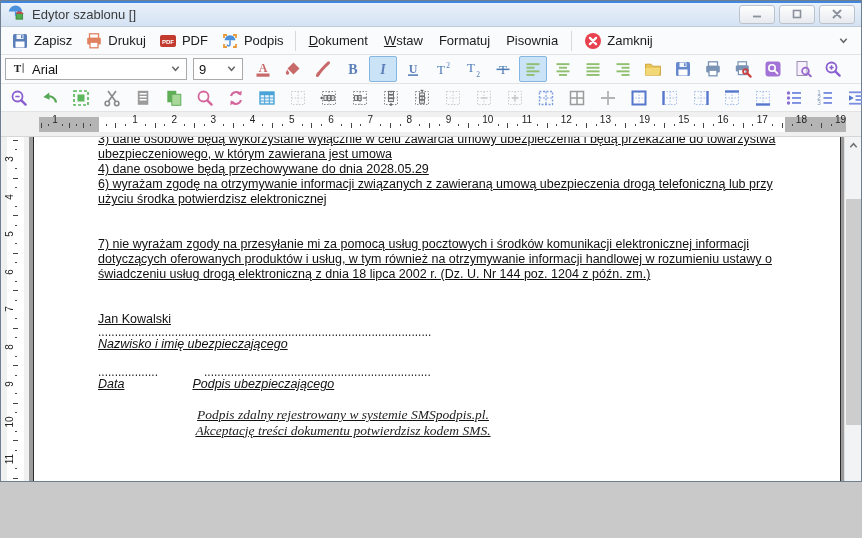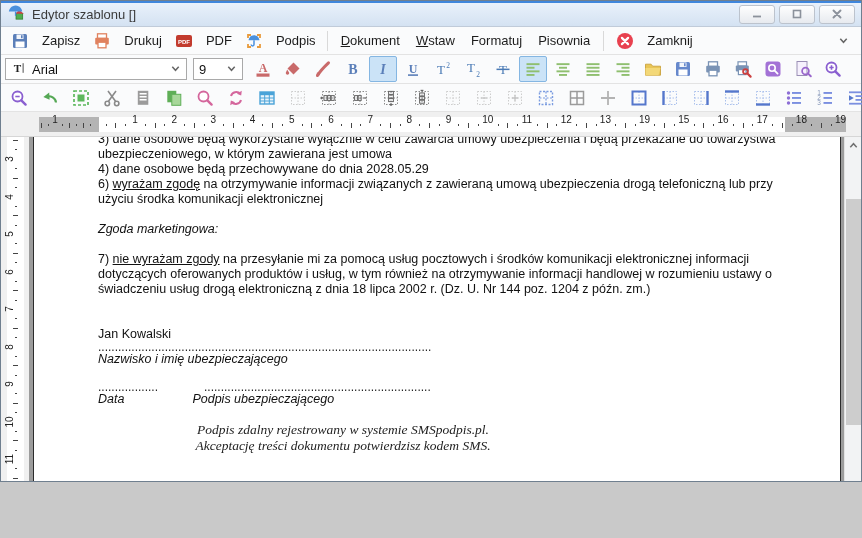--- a/index.html
+++ b/index.html
@@ -8,21 +8,21 @@
   
   .titlebar{height:26px;flex:0 0 26px;background:linear-gradient(#e9f1fb,#d4e2f2);border-top:2px solid #3f86dc;border-bottom:1px solid #c0cbd9;display:flex;align-items:center;padding:0 6px;gap:6px;box-sizing:border-box;}
   .title-text{font-size:13px;color:#3a3a3a;}
   .win-controls{margin-left:auto;display:flex;gap:4px;}
   .win-btn{width:34px;height:17px;border:1px solid #bcc3cd;border-radius:3px;background:linear-gradient(#fefefe,#e7eaef);display:flex;align-items:center;justify-content:center;}
   
   .tb{display:flex;align-items:center;background:#fafbfc;border-bottom:1px solid #e3e3e3;padding:0 4px;gap:2px;box-sizing:border-box;}
   #toolbar1{height:28px;flex:0 0 28px;}
   #toolbar2{height:29px;flex:0 0 29px;}
   #toolbar3{height:28px;flex:0 0 28px;gap:3px;}
-  .tb-btn{display:flex;align-items:center;gap:12px;padding:2px 5px;border-radius:3px;font-size:13px;color:#1c1c1c;cursor:default;white-space:nowrap;}
+  .tb-btn{display:flex;align-items:center;gap:4px;padding:2px 5px;border-radius:3px;font-size:13px;color:#1c1c1c;cursor:default;white-space:nowrap;}
   .menu-item{padding:3px 7px;font-size:13px;color:#1c1c1c;white-space:nowrap;}
   .menu-item u{text-decoration:underline;}
   .sep{width:1px;height:20px;background:#d9d9d9;margin:0 4px;flex:0 0 1px;}
   .icon-btn{width:26px;height:24px;display:flex;align-items:center;justify-content:center;border:1px solid transparent;border-radius:2px;flex:0 0 26px;}
   .icon-btn.selected{background:#cbe3f7;border-color:#84b6e2;}
   .combo{height:22px;background:#fff;border:1px solid #a9a9a9;display:flex;align-items:center;padding:0 5px;gap:5px;font-size:13px;color:#111;box-sizing:border-box;}
   .combo .val{flex:1;}
   .overflow{margin-left:auto;}
   
   .hruler{height:25px;flex:0 0 25px;background:#f0f0f0;border-bottom:1px solid #d6d6d6;position:relative;box-sizing:border-box;}
@@ -31,21 +31,21 @@
   .hr-num{position:absolute;top:0;height:15px;line-height:15px;font-size:10px;color:#222;transform:translateX(-50%);}
   .hr-tick{position:absolute;background:#444;width:1px;}
   
   .workspace{position:relative;flex:1;background:#9c9c9c;overflow:hidden;}
   .vruler{position:absolute;left:0;top:0;width:28px;height:100%;background:#f0f0f0;}
   .vr-band{position:absolute;left:6px;top:0;width:17px;height:100%;background:#fff;}
   .vr-grey{position:absolute;left:0;width:17px;background:#b4b4b4;}
   .vr-num{position:absolute;left:-1px;width:18px;height:12px;font-size:10px;color:#222;display:flex;align-items:center;justify-content:center;transform:rotate(-90deg);}
   .vr-tick{position:absolute;background:#444;height:1px;}
   .page{position:absolute;left:32px;top:0;width:806px;height:100%;background:#fff;border-left:1px solid #2b2b2b;border-right:1px solid #2b2b2b;overflow:hidden;box-sizing:content-box;}
-  .doc{position:relative;margin-top:-5px;padding:0 56px 0 64px;font-size:12.5px;line-height:15px;color:#111;}
+  .doc{position:relative;margin-top:-5px;padding:0 56px 0 64px;font-size:12.5px;line-height:15px;color:#111;text-decoration:underline;}
   .doc p{margin:0;}
   .doc .blank{height:15px;}
   .doc .dots{line-height:10px;font-size:12px;color:#222;white-space:nowrap;overflow:hidden;}
   .doc .serif{font-family:"Liberation Serif",serif;font-style:italic;font-size:13.5px;line-height:15.5px;width:490px;text-align:center;color:#222;}
   .doc span.u{text-decoration:underline;}
   .doc span.i{font-style:italic;}
   .doc span.gap{display:inline-block;}
   
   .scrollbar{position:absolute;right:0;top:0;width:17px;height:100%;background:#f2f3f4;border-left:1px solid #e2e2e2;box-sizing:border-box;}
   .sb-up{height:17px;display:flex;align-items:center;justify-content:center;}
@@ -743,23 +743,22 @@
         <div class="vr-num" style="top:241.0px">9</div>
         <div class="vr-num" style="top:278.5px">10</div>
         <div class="vr-num" style="top:316.0px">11</div>
         <div class="vr-num" style="top:353.5px">12</div>
         <div class="vr-num" style="top:391.0px">13</div>
       </div>
     <div class="page">
       <div class="doc" id="doc">
           <p><span class="">3) dane osobowe będą wykorzystane wyłącznie w celu zawarcia umowy ubezpieczenia i będą przekazane do towarzystwa ubezpieczeniowego, w którym zawierana jest umowa</span></p>
           <p><span class="">4) dane osobowe będą przechowywane do dnia 2028.05.29</span></p>
-          <p><span class="">6) </span><span class="u ">wyrażam zgodę</span><span class=""> na otrzymywanie informacji związanych z zawieraną umową ubezpieczenia drogą telefoniczną lub przy użyciu środka komunikacji elektronicznej</span></p>
+          <p><span class="">6) </span><span class="u ">wyrażam zgodę</span><span class=""> na otrzymywanie informacji związanych z zawieraną umową ubezpieczenia drogą telefoniczną lub przy użyciu środka potwierdzisz elektronicznej</span></p>
           <p class="blank"></p>
-          <p><span class="i">Zgoda marketingowa:</span></p>
           <p class="blank"></p>
           <p><span class="">7) </span><span class="u ">nie wyrażam zgody</span><span class=""> na przesyłanie mi za pomocą usług pocztowych i środków komunikacji elektronicznej informacji dotyczących oferowanych produktów i usług, w tym również na otrzymywanie informacji handlowej w rozumieniu ustawy o świadczeniu usług drogą elektroniczną z dnia 18 lipca 2002 r. (Dz. U. Nr 144 poz. 1204 z późn. zm.)</span></p>
           <p class="blank"></p>
           <p class="blank"></p>
           <p><span class=""> Jan Kowalski</span></p>
           <p class="dots"><span class="">....................................................................................................</span></p>
           <p><span class="i">Nazwisko i imię ubezpieczającego</span></p>
           <p class="blank"></p>
           <p class="dots"><span class="">..................</span><span class="gap" style="width: 46px;"></span><span class="">....................................................................</span></p>
           <p><span class="i"> Data</span><span class="gap" style="width: 68px;"></span><span class="i">Podpis ubezpieczającego</span></p>

